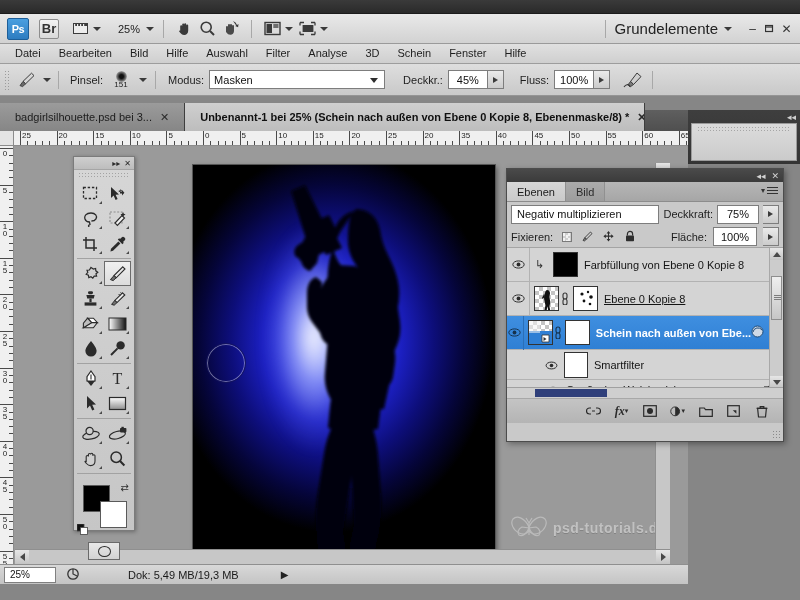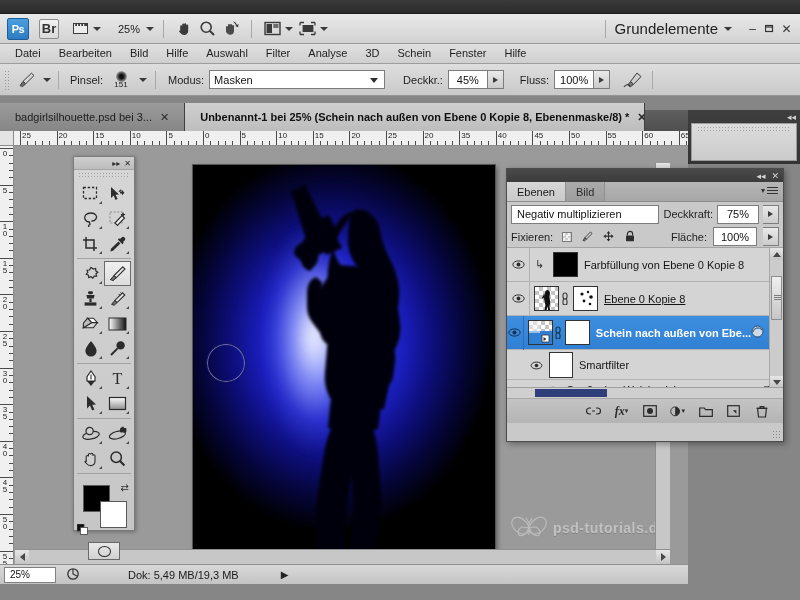--- a/index.html
+++ b/index.html
@@ -317,21 +317,21 @@
       linear-gradient(45deg, #c4c4c4 25%, transparent 25%, transparent 75%, #c4c4c4 75%),
       linear-gradient(45deg, #c4c4c4 25%, #fff 25%, #fff 75%, #c4c4c4 75%);
     background-size: 8px 8px; background-position: 0 0, 4px 4px;
   }
   .link-ico { width: 12px; text-align: center; font-size: 10px; color: #333; }
   .layer-name { font-size: 11px; color: #141414; margin-left: 6px; white-space: nowrap; }
   .layer-name.underlined { text-decoration: underline; }
   .indent-arrow { width: 14px; margin-left: 5px; font-size: 11px; color: #333; }
   .sub-row {
     display: flex; align-items: center; height: 30px; border-bottom: 1px solid #b2b2b2;
-    padding-left: 23px; background: #d4d4d4;
+    padding-left: 38px; background: #d4d4d4;
   }
   .sub-row2 {
     display: flex; align-items: center; height: 20px; border-bottom: 1px solid #b2b2b2;
     padding-left: 40px; background: #d4d4d4;
   }
   .small-eye { width: 13px; height: 9px; margin-right: 6px; }
   .white-thumb { width: 24px; height: 26px; border: 1px solid #333; background: #fff; }
   .fx-right { margin-left: auto; margin-right: 6px; display: flex; align-items: center; gap: 5px; }
 
   .lp-scroll {

